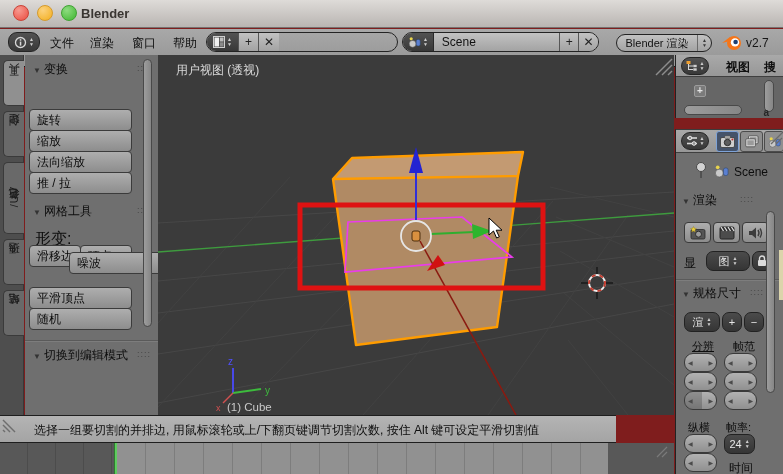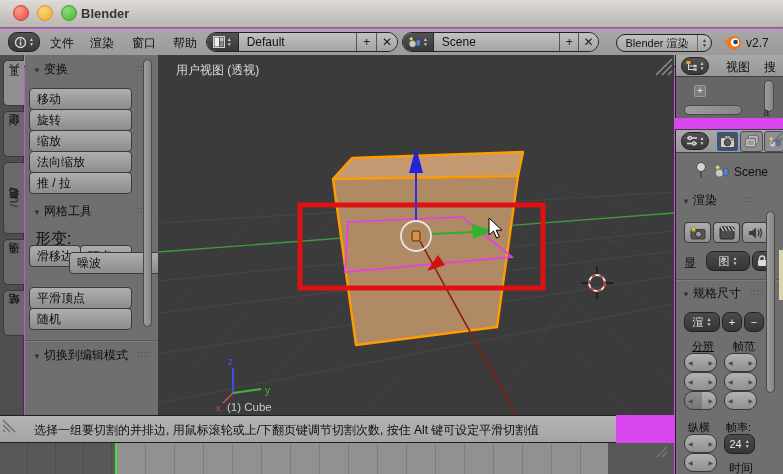--- a/index.html
+++ b/index.html
@@ -1,17 +1,17 @@
 <!DOCTYPE html>
 <html><head>
 <meta charset="utf-8">
 <style>
   html,body{margin:0;padding:0;background:#2a2a2a;}
   body{font-family:"Liberation Sans","DejaVu Sans",sans-serif;}
-  #app{position:relative;width:783px;height:474px;overflow:hidden;background:#d946ef;}
+  #app{position:relative;width:783px;height:474px;overflow:hidden;background:#7f1d1d;}
   #app *{box-sizing:border-box;}
 
   
   #titlebar{position:absolute;left:0;top:0;width:783px;height:28px;
     background:linear-gradient(#dedbd8,#b9b5b2);border-bottom:1px solid #767270;}
   .tl{position:absolute;top:5px;width:16px;height:16px;border-radius:50%;}
   .tl-close{left:13px;background:radial-gradient(circle at 35% 30%,#f79a90,#ee5f53 75%);border:1px solid #ca4237;}
   .tl-min{left:37px;background:radial-gradient(circle at 35% 30%,#fcd27e,#f5b735 75%);border:1px solid #d59a2b;}
   .tl-zoom{left:61px;background:radial-gradient(circle at 35% 30%,#8edc80,#53bf44 75%);border:1px solid #3fa332;}
   #win-title{position:absolute;left:81px;top:6px;font-size:13px;font-weight:bold;color:#3a3632;}
@@ -53,21 +53,21 @@
     border:1px solid #3b3b3b;border-radius:4px;font-size:12px;color:#0b0b0b;display:flex;align-items:center;
     padding-left:7px;}
   .tslabel{position:absolute;font-size:16px;color:#0d0d0d;}
   .vscroll{position:absolute;background:linear-gradient(90deg,#9d9d9d,#868686);border:1px solid #494949;border-radius:5px;}
   .sep{position:absolute;left:0;width:133px;height:2px;border-top:1px solid #5a5a5a;border-bottom:1px solid #7d7d7d;}
 
   
   #viewport{position:absolute;left:158px;top:55px;width:516px;height:360px;background:#3b3b3b;}
 
   
-  #outliner{position:absolute;left:675px;top:55px;width:108px;height:63px;background:#666;border-left:1px solid #222;}
+  #outliner{position:absolute;left:675px;top:55px;width:108px;height:63px;background:#666;border-left:1px solid #222;font-weight:bold;}
   .rhdr{position:absolute;left:0;top:0;width:108px;height:22px;background:linear-gradient(#a9a9a9,#979797);
     border-bottom:1px solid #3f3f3f;}
   .rhdr .mi2{position:absolute;top:4px;font-size:12px;color:#101010;}
   .selbtn{position:absolute;left:5px;top:2px;width:28px;height:18px;}
   .expandbox{position:absolute;left:18px;top:30px;width:12px;height:12px;background:#7b7b7b;border:1px solid #9c9c9c;
     border-radius:2px;color:#e4e4e4;font-size:10px;line-height:10px;text-align:center;}
   .stray{position:absolute;right:14px;bottom:0px;font-size:10px;color:#262626;}
 
   #properties{position:absolute;left:675px;top:129px;width:108px;height:345px;background:#6f6f6f;
     border-left:1px solid #222;border-top:1px solid #3c3c3c;overflow:hidden;}
@@ -126,21 +126,20 @@
     <div class="wgroup" style="left:206px;width:192px;">
       <div class="wg-dark" style="width:31px;">
         <svg width="12" height="12" viewBox="0 0 12 12">
           <rect x="0.5" y="0.5" width="11" height="11" fill="#4a4a4a" stroke="#cfcfcf"></rect>
           <rect x="1.5" y="1.5" width="4.5" height="9" fill="#efefef"></rect>
           <rect x="6.8" y="1.5" width="3.7" height="4" fill="#bdbdbd"></rect>
           <rect x="6.8" y="6.3" width="3.7" height="4.2" fill="#8b8b8b"></rect>
         </svg>
         <div class="arrows">▲<br>▼</div>
       </div>
-      <div class="wg-field" style="width:120px;">Default</div>
       <div class="wg-btn" style="width:20px;">+</div>
       <div class="wg-btn" style="width:21px;">✕</div>
     </div>
 
     <div class="wgroup" style="left:402px;width:197px;">
       <div class="wg-dark" style="width:30px;">
         <svg width="13" height="12" viewBox="0 0 13 12">
           <circle cx="3.2" cy="2.8" r="1.6" fill="#e8d44d"></circle>
           <circle cx="4.6" cy="7.8" r="3.4" fill="#c9c9c9" stroke="#555" stroke-width="0.5"></circle>
           <rect x="8.2" y="3.4" width="4" height="6.5" rx="1.6" fill="#5a7fd0" stroke="#2e466e" stroke-width="0.5"></rect>
@@ -182,21 +181,20 @@
         <span>选项</span>
       </div>
     <div class="ts-tab" style="top:235px;height:46px;">
         <span>蜡笔</span>
       </div>
   </div>
 
   <div id="toolshelf">
     <div class="phdr" style="left:8px;top:6px;"><span class="tri">▼</span><span>变换</span></div>
     <div class="grip" style="left:112px;top:8px;">::::</div>
-    <div class="tsb" style="top:33px;">移动</div>
     <div class="tsb" style="top:54px;">旋转</div>
     <div class="tsb" style="top:75px;">缩放</div>
     <div class="tsb" style="top:96px;">法向缩放</div>
     <div class="tsb" style="top:117px;">推 / 拉</div>
 
     <div class="phdr" style="left:8px;top:148px;"><span class="tri">▼</span><span>网格工具</span></div>
     <div class="grip" style="left:112px;top:150px;">::::</div>
     <div class="tslabel" style="left:10px;top:174px;">形变:</div>
     <div class="tsb" style="top:190px;width:52px;">滑移边</div>
     <div class="tsb" style="top:190px;left:55px;width:52px;">顶点</div>

